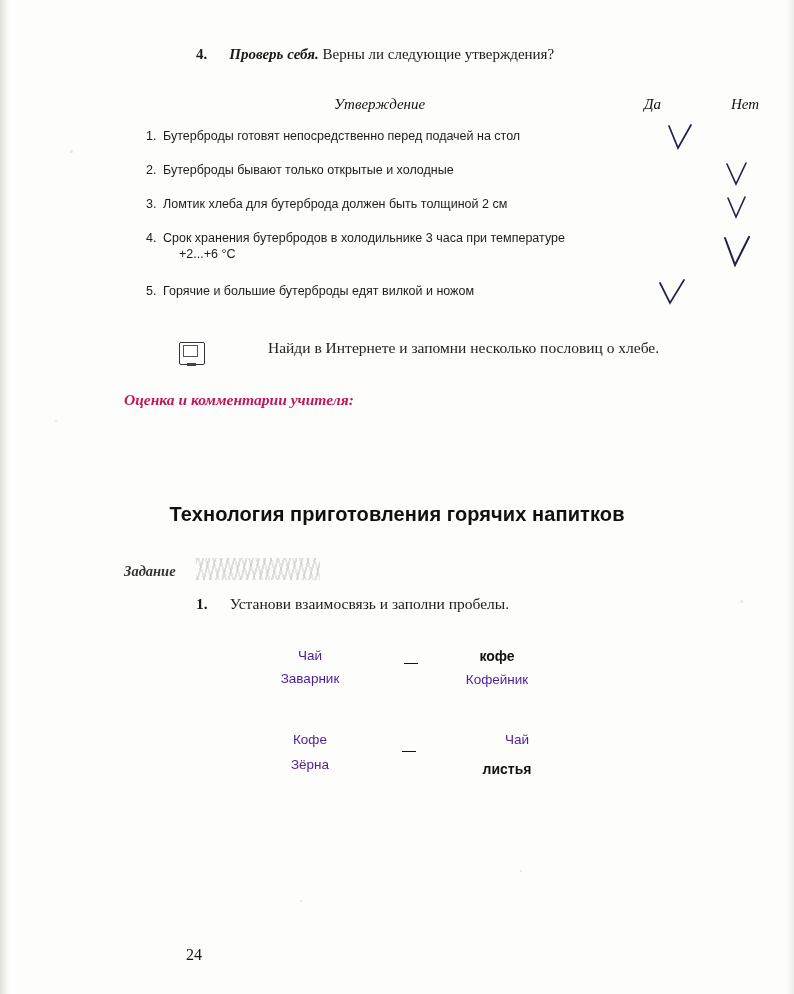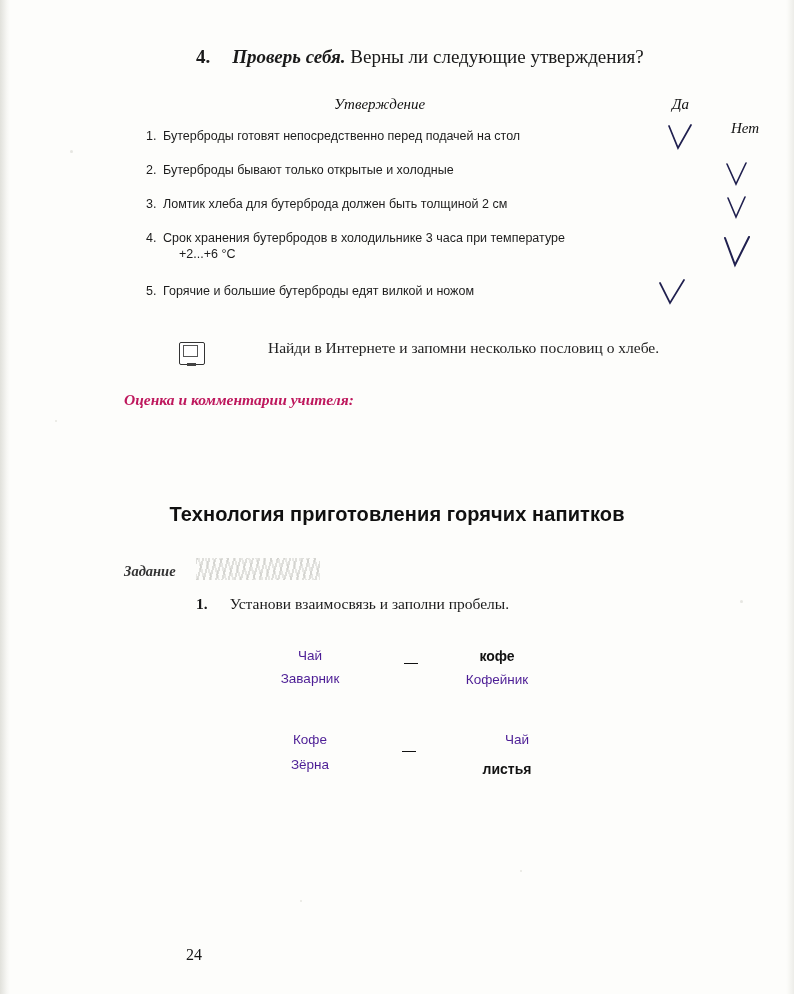--- a/index.html
+++ b/index.html
@@ -43,43 +43,43 @@
     opacity: .5;
   }
 
   
   .ex4 {
     position: absolute;
     left: 196px;
     top: 46px;
     width: 460px;
     font-family: "Liberation Serif", serif;
-    font-size: 19px;
+    font-size: 15px;
     color: #1a1a1a;
   }
   .ex4 .num {
     font-weight: bold;
     margin-right: 22px;
   }
   .ex4 .emph {
     font-style: italic;
     font-weight: bold;
   }
 
   
   .stmt-head {
     position: absolute;
     top: 96px;
     font-family: "Liberation Serif", serif;
     font-style: italic;
     font-size: 15px;
   }
   .stmt-head.title { left: 334px; }
-  .stmt-head.yes   { left: 672px; text-align: right; }
-  .stmt-head.no    { left: 731px; margin-top: 24px; }
+  .stmt-head.yes   { left: 644px; text-align: right; }
+  .stmt-head.no    { left: 731px; }
 
   .statements {
     position: absolute;
     left: 146px;
     top: 128px;
     width: 500px;
     font-size: 12.5px;
     line-height: 16px;
     color: #1c1c1c;
   }

